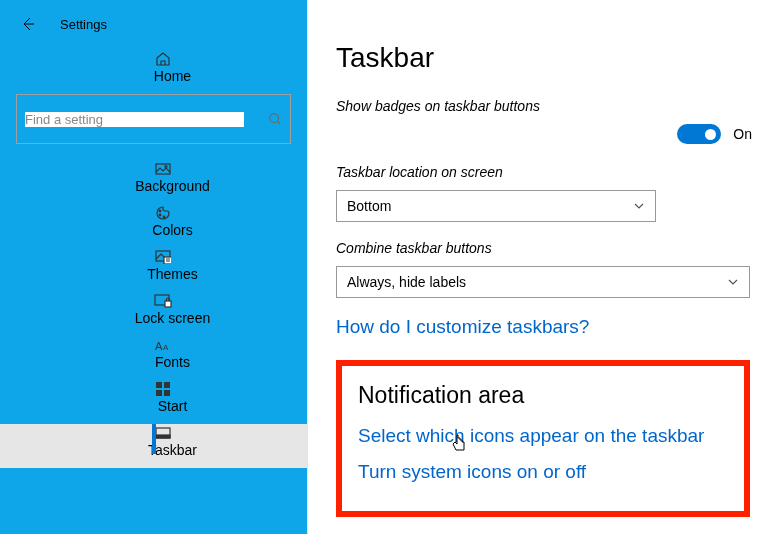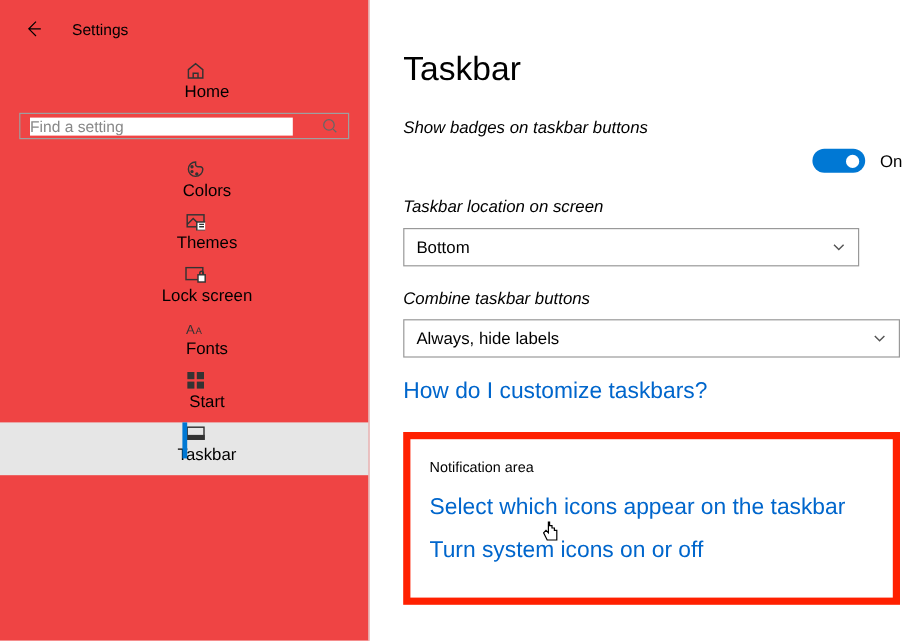--- a/index.html
+++ b/index.html
@@ -1,44 +1,44 @@
 <!DOCTYPE html>
 <html><head>
   <meta charset="utf-8">
   <style>
     * { margin: 0; padding: 0; box-sizing: border-box; font-family: "Segoe UI", -apple-system, sans-serif; }
     body { width: 768px; height: 534px; background: #fff; overflow: hidden; display: flex; }
-    .sidebar { width: 308px; height: 100%; background: #ef4444; border-right: 1px solid #e5e5e5; padding-top: 6px; }
+    .sidebar { width: 308px; height: 100%; background: #0ea5e9; border-right: 1px solid #e5e5e5; padding-top: 6px; }
     .header-row { display: flex; align-items: center; padding: 6px 4px 14px 16px; }
     .back-btn { width: 24px; height: 24px; display: flex; align-items: center; justify-content: center; cursor: pointer; }
     .settings-title { font-size: 13px; margin-left: 20px; color: #000; }
     .sidebar-item { display: flex; align-items: center; height: 44px; padding-left: 18px; cursor: pointer; flex-direction: column; }
     .sidebar-item .icon { width: 18px; height: 18px; display: flex; align-items: center; justify-content: center; color: #333; }
     .sidebar-item .label { font-size: 14px; margin-left: 20px; color: #000; }
     .sidebar-item.active { background: #e6e6e6; }
     .sidebar-item.active::before { content: ""; position: absolute; width: 4px; height: 30px; background: #0078d4; margin-left: -18px; }
     .sidebar-item.active { position: relative; }
     .search-wrap { padding: 0 16px 16px 16px; }
-    .search-box { border: 1px solid #9f9f9f; display: flex; align-items: center; height: 22px; padding: 0 8px; gap: 24px; }
+    .search-box { border: 1px solid #9f9f9f; display: flex; align-items: center; height: 50px; padding: 0 8px; gap: 24px; }
     .search-input { flex: 1; border: none; outline: none; font-size: 13px; color: #333; }
     .search-input::placeholder { color: #888; }
     .section-label { font-size: 13px; font-weight: 600; color: #000; padding: 6px 0 16px 18px; }
     .main { flex: 1; padding: 42px 16px 0 28px; overflow: hidden; }
     .main-title { font-size: 28px; font-weight: 300; color: #000; margin-bottom: 24px; }
     .setting-label { font-size: 14px; color: #000; margin-bottom: 10px; font-style: italic; }
     .toggle-row { display: flex; align-items: center; margin-bottom: 20px; justify-content: flex-end; }
     .toggle { width: 44px; height: 20px; border-radius: 10px; background: #0078d4; position: relative; cursor: pointer; }
     .toggle::after { content: ""; position: absolute; width: 11px; height: 11px; border-radius: 50%; background: #fff; right: 5px; top: 4.5px; }
     .toggle-label { font-size: 14px; margin-left: 12px; color: #000; }
     .dropdown { border: 1px solid #999; height: 32px; display: flex; align-items: center; justify-content: space-between; padding: 0 10px; font-size: 14px; cursor: pointer; background: #fff; margin-bottom: 18px; }
-    .dropdown.narrow { width: 380px; }
+    .dropdown.narrow { width: 320px; }
     .dropdown.wide { width: 414px; text-align: center; }
     .link { color: #0066cc; font-size: 19px; cursor: pointer; margin-bottom: 8px; display: block; }
     .highlight-box { border: 6px solid #ff2000; padding: 16px 16px 20px 16px; margin-top: 22px; width: 414px; position: relative; }
-    .section-title { font-size: 12px; font-weight: 400; color: #000; margin-bottom: 16px; }
+    .section-title { font-size: 23px; font-weight: 400; color: #000; margin-bottom: 16px; }
     .cursor { position: absolute; width: 16px; height: 16px; pointer-events: none; }
     svg { display: block; }
   </style>
 </head>
 <body>
 
 <div class="sidebar">
   <div class="header-row">
     <div class="back-btn">
       <svg width="16" height="16" viewBox="0 0 16 16" fill="none" stroke="#000" stroke-width="1">
@@ -63,20 +63,30 @@
       <span>
         <svg width="14" height="14" viewBox="0 0 16 16" fill="none" stroke="#666" stroke-width="1.2">
             <circle cx="7" cy="7" r="5"></circle>
             <path d="M11 11 L14 14"></path>
           </svg>
       </span>
     </div>
   </div>
 
 
+  <div class="sidebar-item">
+    <span class="icon">
+      <svg width="16" height="12" viewBox="0 0 16 12" fill="none" stroke="#333" stroke-width="1.2">
+          <rect x="1" y="1" width="14" height="10"></rect>
+          <path d="M1 9 L5 5 L8 8 L11 5 L15 9"></path>
+          <circle cx="11" cy="3.5" r="1"></circle>
+        </svg>
+    </span>
+    <span class="label">Background</span>
+  </div>
 
   <div class="sidebar-item">
     <span class="icon">
       <svg width="16" height="16" viewBox="0 0 16 16" fill="none" stroke="#333" stroke-width="1.2">
           <path d="M8 2 A6 6 0 1 0 14 8 A2 2 0 0 0 12 6 L10 6 A2 2 0 0 1 8 4 Z"></path>
           <circle cx="5" cy="6" r="0.8" fill="#333"></circle>
           <circle cx="5" cy="10" r="0.8" fill="#333"></circle>
           <circle cx="9" cy="12" r="0.8" fill="#333"></circle>
         </svg>
     </span>

